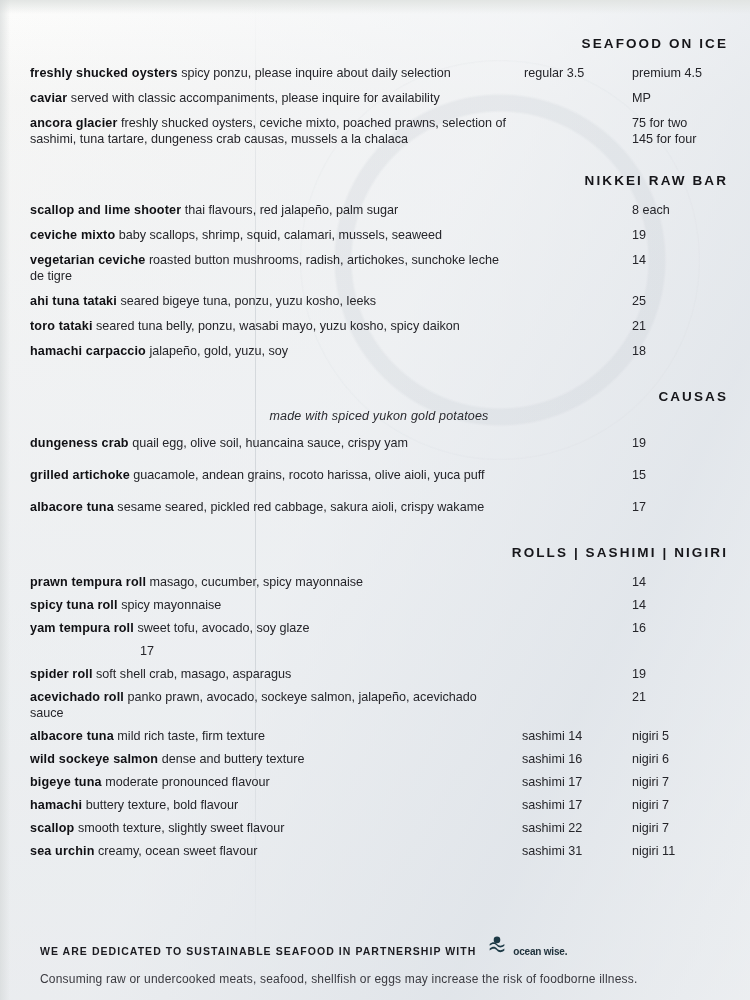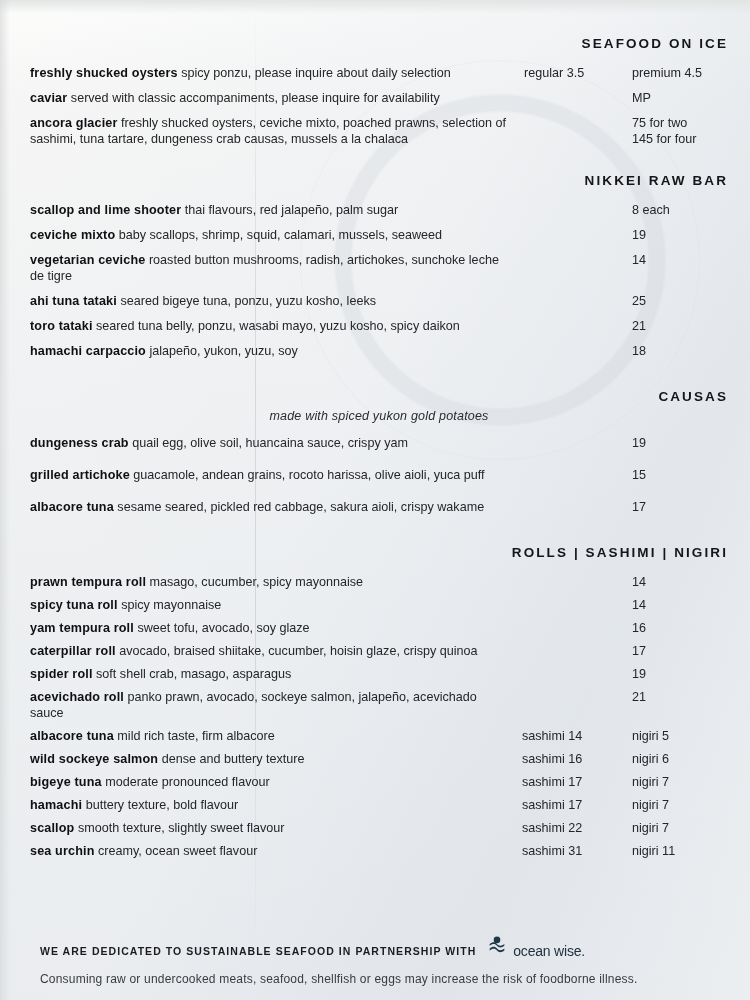--- a/index.html
+++ b/index.html
@@ -153,22 +153,22 @@
     align-items: center;
     margin-left: 10px;
   }
   .ocean-mark {
     width: 22px; height: 22px;
     margin-right: 5px;
     position: relative;
     top: -7px;
   }
   .ocean-word {
-    font-size: 14px;
-    font-weight: normal;
+    font-size: 10px;
+    font-weight: bold;
     letter-spacing: -0.2px;
     color: #20323c;
   }
   .disclaimer {
     font-size: 12px;
     color: #3a3a40;
     letter-spacing: .2px;
   }
 </style>
 </head>
@@ -256,21 +256,21 @@
           <b>toro tataki</b>
           <span class="note">seared tuna belly, ponzu, wasabi mayo, yuzu kosho, spicy daikon</span>
         </div>
         <div class="price price-a"></div>
         <div class="price price-b">21</div>
       </div>
 
       <div class="row">
         <div class="desc">
           <b>hamachi carpaccio</b>
-          <span class="note">jalapeño, yukon, yuzu, soy</span>
+          <span class="note">jalapeño, gold, yuzu, soy</span>
         </div>
         <div class="price price-a"></div>
         <div class="price price-b">18</div>
       </div>
     </div>
 
     <div class="section sec-causas gap-top">
       <div class="section-title">CAUSAS</div>
       <div class="section-sub">made with spiced yukon gold potatoes</div>
 
@@ -326,24 +326,20 @@
       <div class="row">
         <div class="desc">
           <b>yam tempura roll</b>
           <span class="note">sweet tofu, avocado, soy glaze</span>
         </div>
         <div class="price price-a"></div>
         <div class="price price-b">16</div>
       </div>
 
       <div class="row">
-        <div class="desc">
-          <b>caterpillar roll</b>
-          <span class="note">avocado, braised shiitake, cucumber, hoisin glaze, crispy quinoa</span>
-        </div>
         <div class="price price-a"></div>
         <div class="price price-b">17</div>
       </div>
 
       <div class="row">
         <div class="desc">
           <b>spider roll</b>
           <span class="note">soft shell crab, masago, asparagus</span>
         </div>
         <div class="price price-a"></div>
@@ -355,21 +351,21 @@
           <b>acevichado roll</b>
           <span class="note">panko prawn, avocado, sockeye salmon, jalapeño, acevichado sauce</span>
         </div>
         <div class="price price-a"></div>
         <div class="price price-b">21</div>
       </div>
 
       <div class="row">
         <div class="desc">
           <b>albacore tuna</b>
-          <span class="note">mild rich taste, firm albacore</span>
+          <span class="note">mild rich taste, firm texture</span>
         </div>
         <div class="price price-a">sashimi  14</div>
         <div class="price price-b">nigiri  5</div>
       </div>
 
       <div class="row">
         <div class="desc">
           <b>wild sockeye salmon</b>
           <span class="note">dense and buttery texture</span>
         </div>

